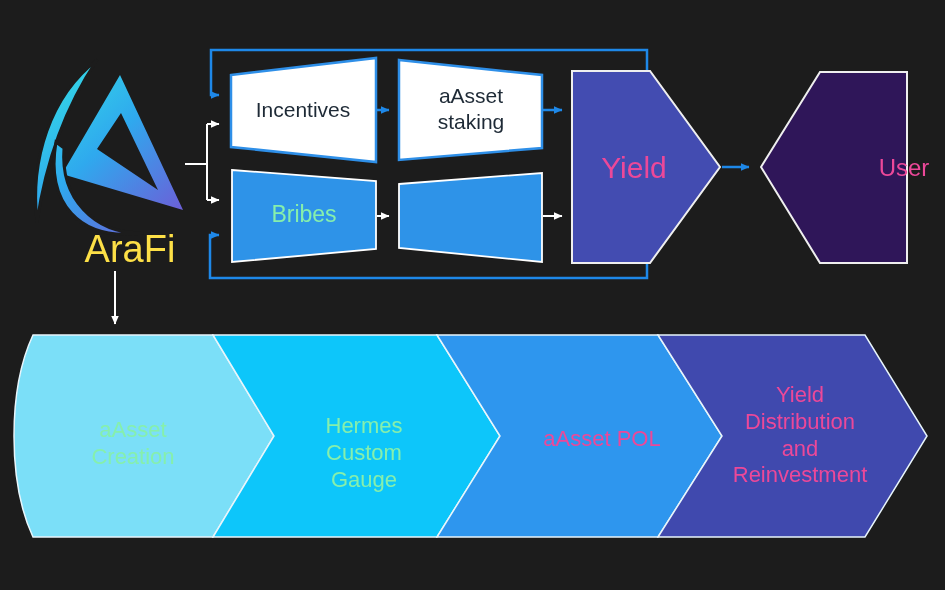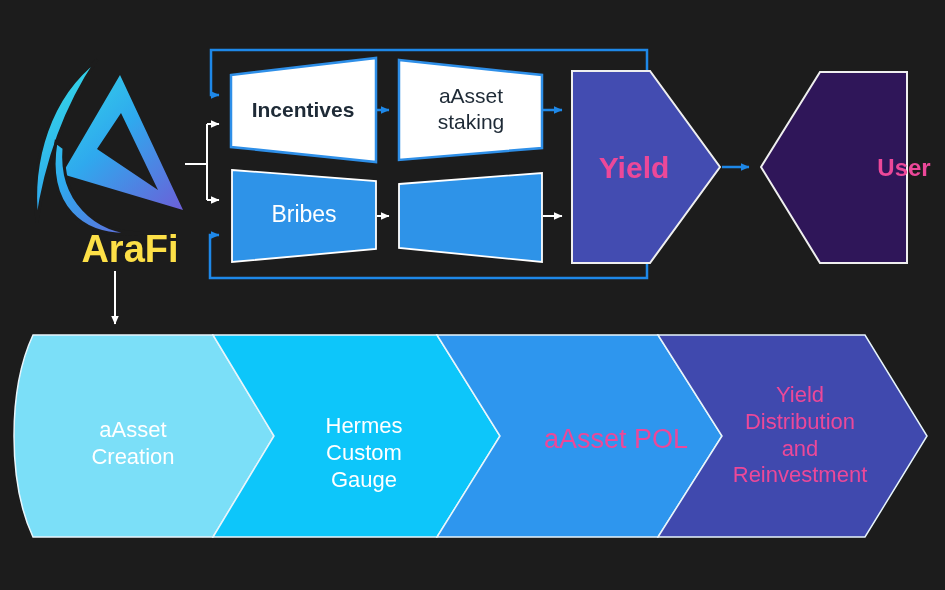--- a/index.html
+++ b/index.html
@@ -8,23 +8,23 @@
     background:#1C1C1C;
     font-family:"Liberation Sans",sans-serif;
   }
   .stage svg{position:absolute;left:0;top:0;}
   .lbl{
     position:absolute;transform:translate(-50%,-50%);
     text-align:center;white-space:pre-line;line-height:1.22;
     pointer-events:none;
   }
   .lbl.dark{color:#1E2A36;}
-  .lbl.navy{color:#ffffff;}
+  .lbl.navy{color:#86efac;}
   .lbl.white{color:#ec4899;}
-  .lbl.bold{font-weight:700;}
+  .lbl.bold{font-weight:400;}
 </style>
 </head>
 <body>
 
 <div class="stage">
 
   <svg width="945" height="590" viewBox="0 0 945 590">
     <defs>
       <linearGradient id="lg" x1="40" y1="60" x2="185" y2="215" gradientUnits="userSpaceOnUse">
         <stop offset="0" stop-color="#35E5E4"></stop>
@@ -95,20 +95,20 @@
 
   <div class="lbl white bold" style="left:904px;top:168px;font-size:24px;">User</div>
 
   <div class="lbl navy" style="left:133px;top:444px;font-size:22px;">aAsset
 Creation</div>
 
   <div class="lbl navy" style="left:364px;top:436px;font-size:22px;margin-top:17px;">Hermes
 Custom
 Gauge</div>
 
-  <div class="lbl white" style="left:616px;top:439px;font-size:27px;">aAsset POL</div>
+  <div class="lbl white" style="left:602px;top:439px;font-size:22px;">aAsset POL</div>
 
   <div class="lbl white" style="left:800px;top:436px;font-size:22px;">Yield
 Distribution
 and
 Reinvestment</div>
 
 </div>
 
 </body></html>

